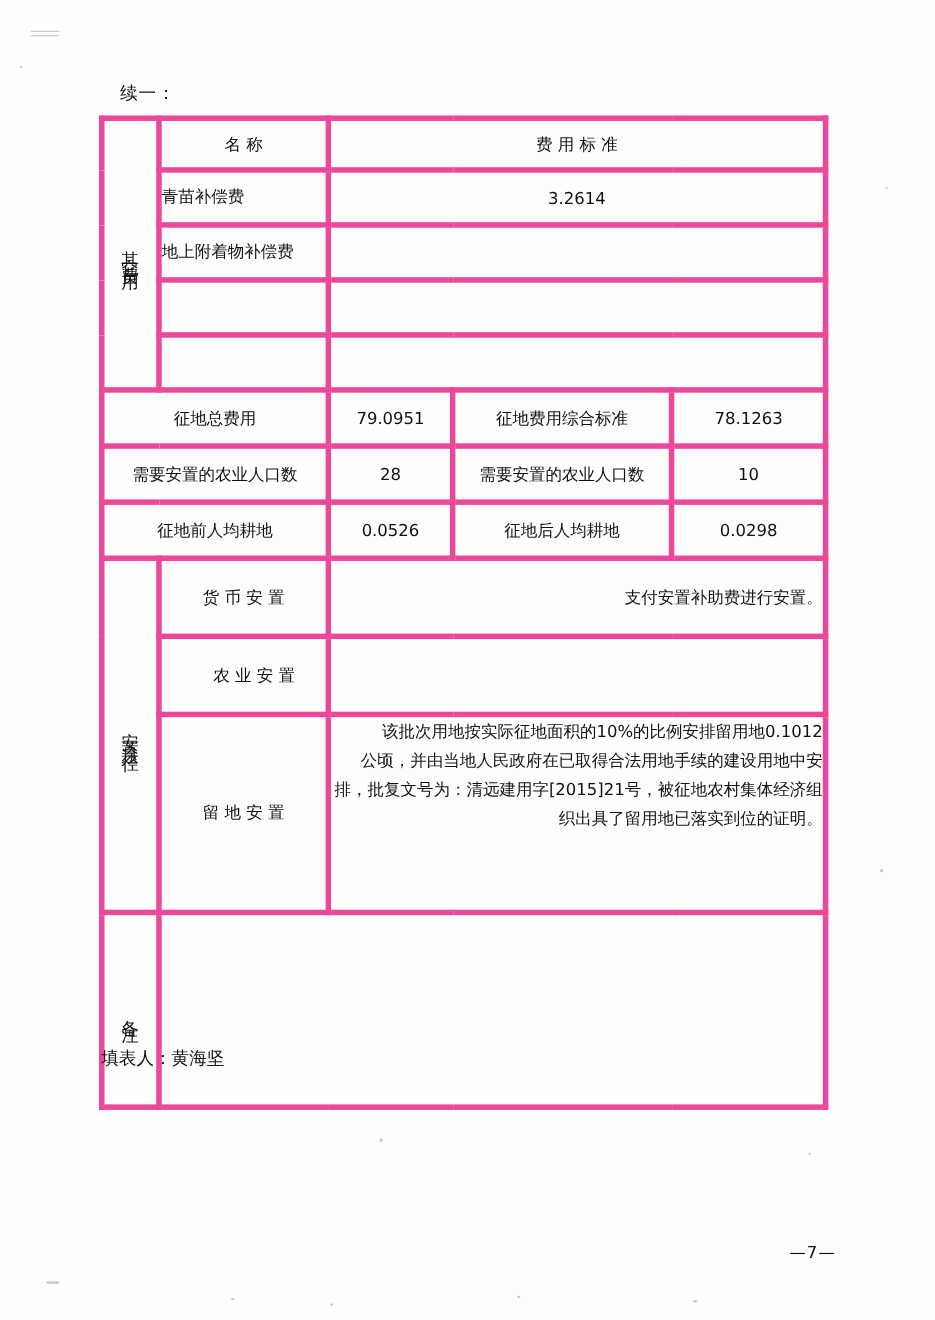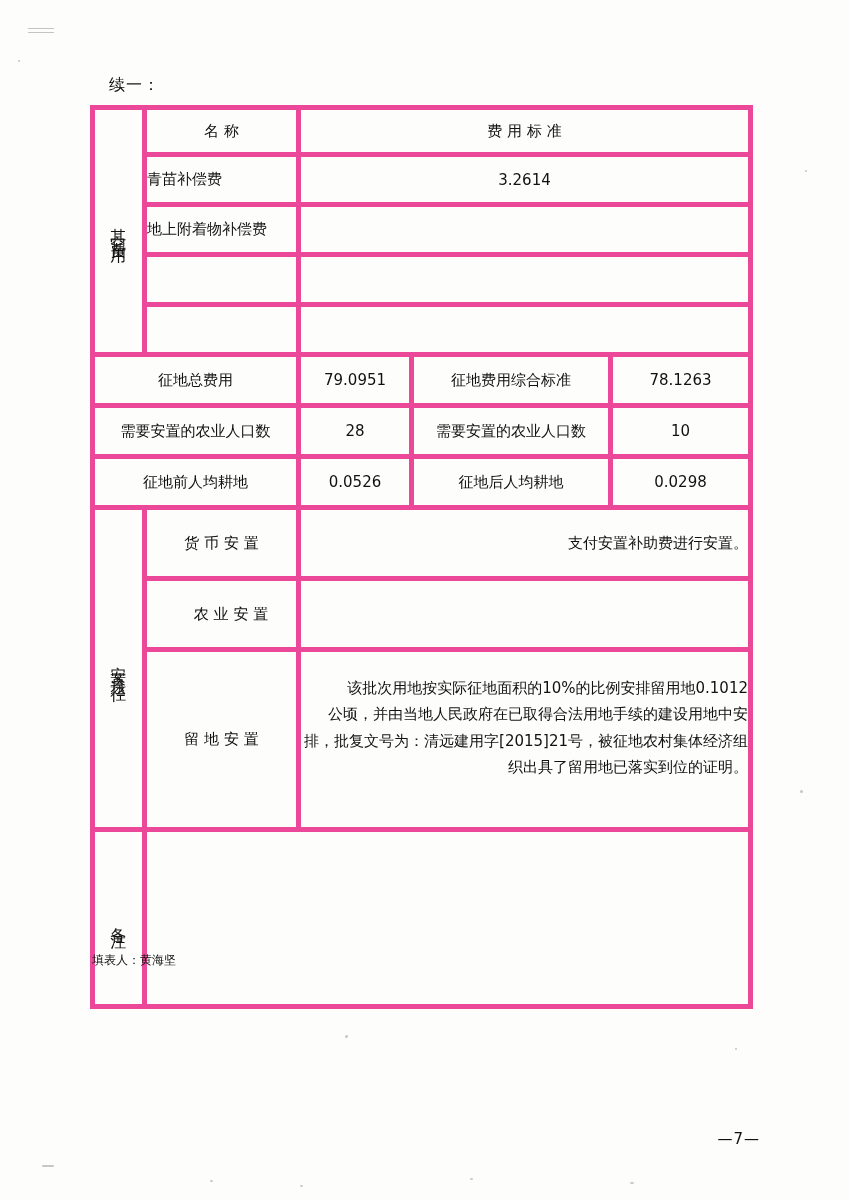--- a/index.html
+++ b/index.html
@@ -67,26 +67,26 @@
   }
   .cellpad {
     padding: 6px 10px;
   }
   .txtblock {
     text-align: right;
     padding: 12px 14px 12px 14px;
     font-size: 15px;
     line-height: 1.75;
   }
-  .txtblock .indent { text-indent: 32px; display: block; margin-top: 23px; }
+  .txtblock .indent { text-indent: 32px; display: block; }
   .footer-name {
     position: absolute;
     left: 92px;
     top: 952px;
-    font-size: 12px;
+    font-size: 16px;
   }
   .pagenum {
     position: absolute;
     right: 90px;
     bottom: 52px;
     font-size: 15px;
     letter-spacing: 1px;
   }
   .mark-tl {
     position: absolute;

